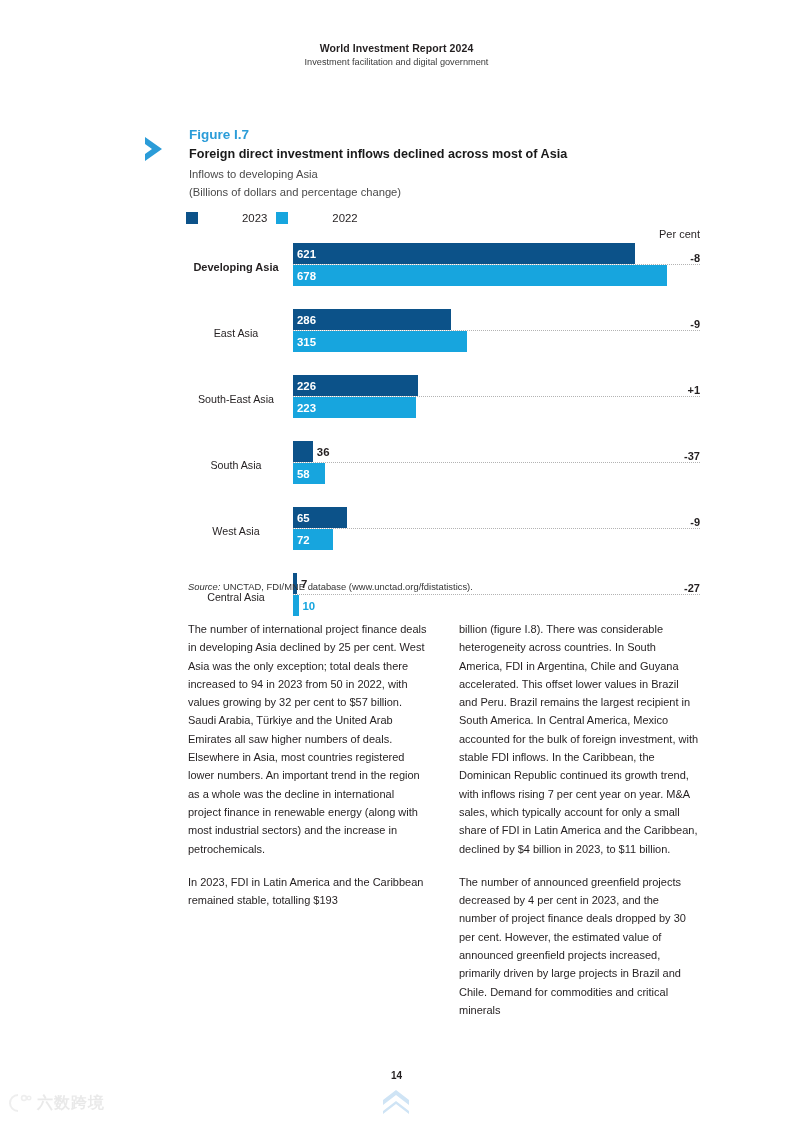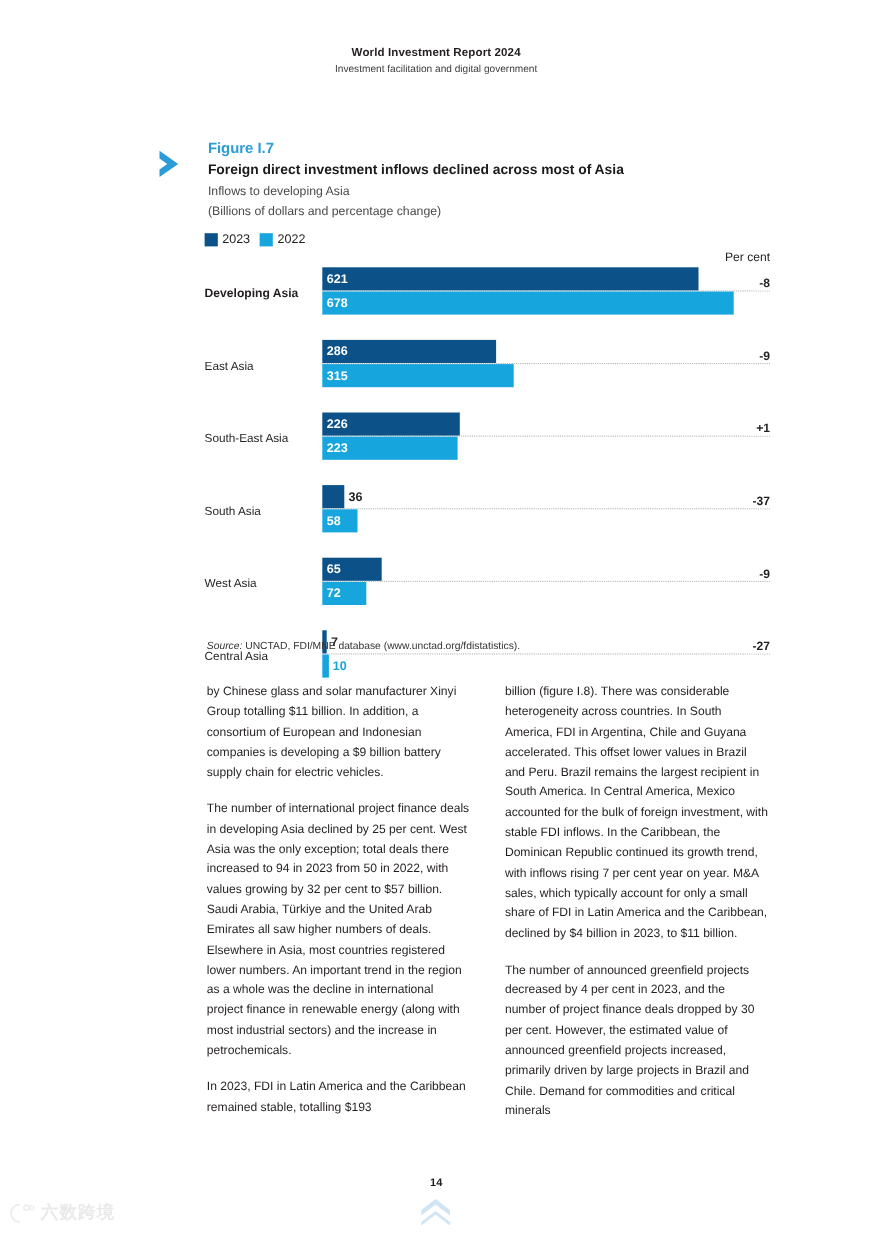--- a/index.html
+++ b/index.html
@@ -103,20 +103,21 @@
   }
   .legend-swatch {
     width: 12px;
     height: 12px;
     display: block;
   }
   .legend-label {
     font-size: 11.4px;
     color: #231f20;
     line-height: 12px;
+    margin-left: 40px;
   }
   .percent-head {
     position: absolute;
     right: 0;
     top: 18px;
     font-size: 11px;
     color: #231f20;
     text-align: center;
   }
 
@@ -126,21 +127,21 @@
   }
   .row {
     position: relative;
     height: 66px;
   }
   .row-label {
     position: absolute;
     left: 0;
     top: 21px;
     width: 100px;
-    text-align: left;
+    text-align: center;
     font-size: 10.7px;
     line-height: 13px;
     color: #231f20;
   }
   .row.primary .row-label {
     font-weight: bold;
     font-size: 11px;
   }
   .bars {
     position: absolute;
@@ -378,21 +379,20 @@
       </div>
     </div>
 </div>
 
 <div class="source">
   <em>Source:</em><span> UNCTAD, FDI/MNE database (www.unctad.org/fdistatistics).</span>
 </div>
 
 <div class="body-cols">
   <div class="col" id="col-left">
-      <p>by Chinese glass and solar manufacturer Xinyi Group totalling $11 billion. In addition, a consortium of European and Indonesian companies is developing a $9 billion battery supply chain for electric vehicles.</p>
       <p>The number of international project finance deals in developing Asia declined by 25 per cent. West Asia was the only exception; total deals there increased to 94 in 2023 from 50 in 2022, with values growing by 32 per cent to $57 billion. Saudi Arabia, Türkiye and the United Arab Emirates all saw higher numbers of deals. Elsewhere in Asia, most countries registered lower numbers. An important trend in the region as a whole was the decline in international project finance in renewable energy (along with most industrial sectors) and the increase in petrochemicals.</p>
       <p>In 2023, FDI in Latin America and the Caribbean remained stable, totalling $193</p>
     </div>
   <div class="col" id="col-right">
       <p>billion (figure I.8). There was considerable heterogeneity across countries. In South America, FDI in Argentina, Chile and Guyana accelerated. This offset lower values in Brazil and Peru. Brazil remains the largest recipient in South America. In Central America, Mexico accounted for the bulk of foreign investment, with stable FDI inflows. In the Caribbean, the Dominican Republic continued its growth trend, with inflows rising 7 per cent year on year. M&amp;A sales, which typically account for only a small share of FDI in Latin America and the Caribbean, declined by $4 billion in 2023, to $11 billion.</p>
       <p>The number of announced greenfield projects decreased by 4 per cent in 2023, and the number of project finance deals dropped by 30 per cent. However, the estimated value of announced greenfield projects increased, primarily driven by large projects in Brazil and Chile. Demand for commodities and critical minerals</p>
     </div>
 </div>
 
 <div class="pagenum">14</div>

